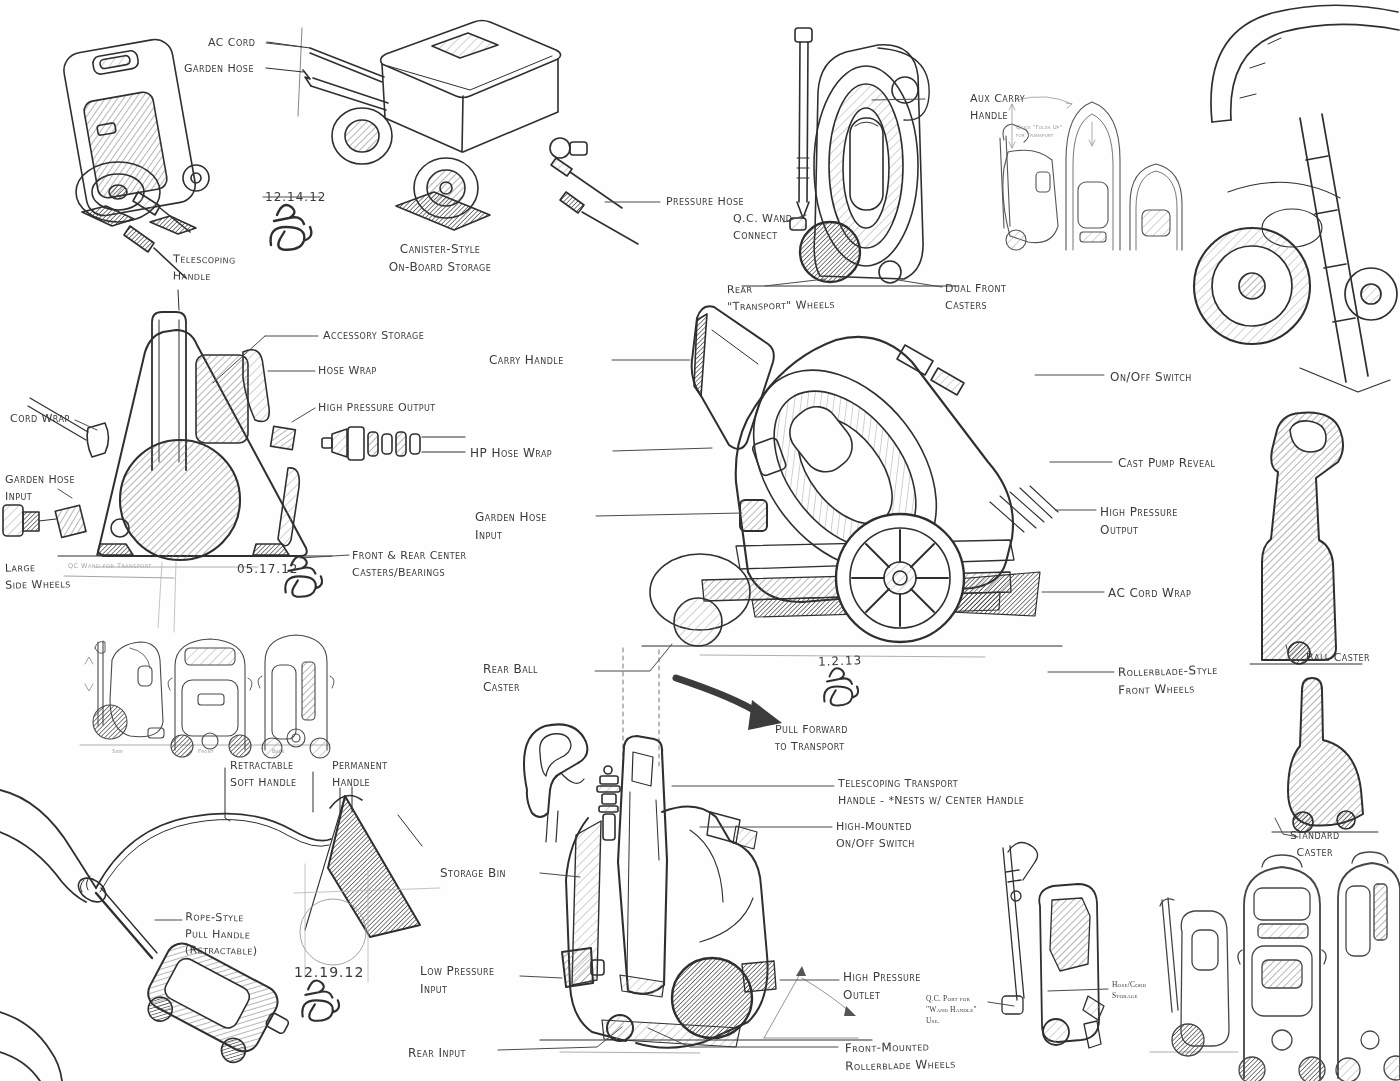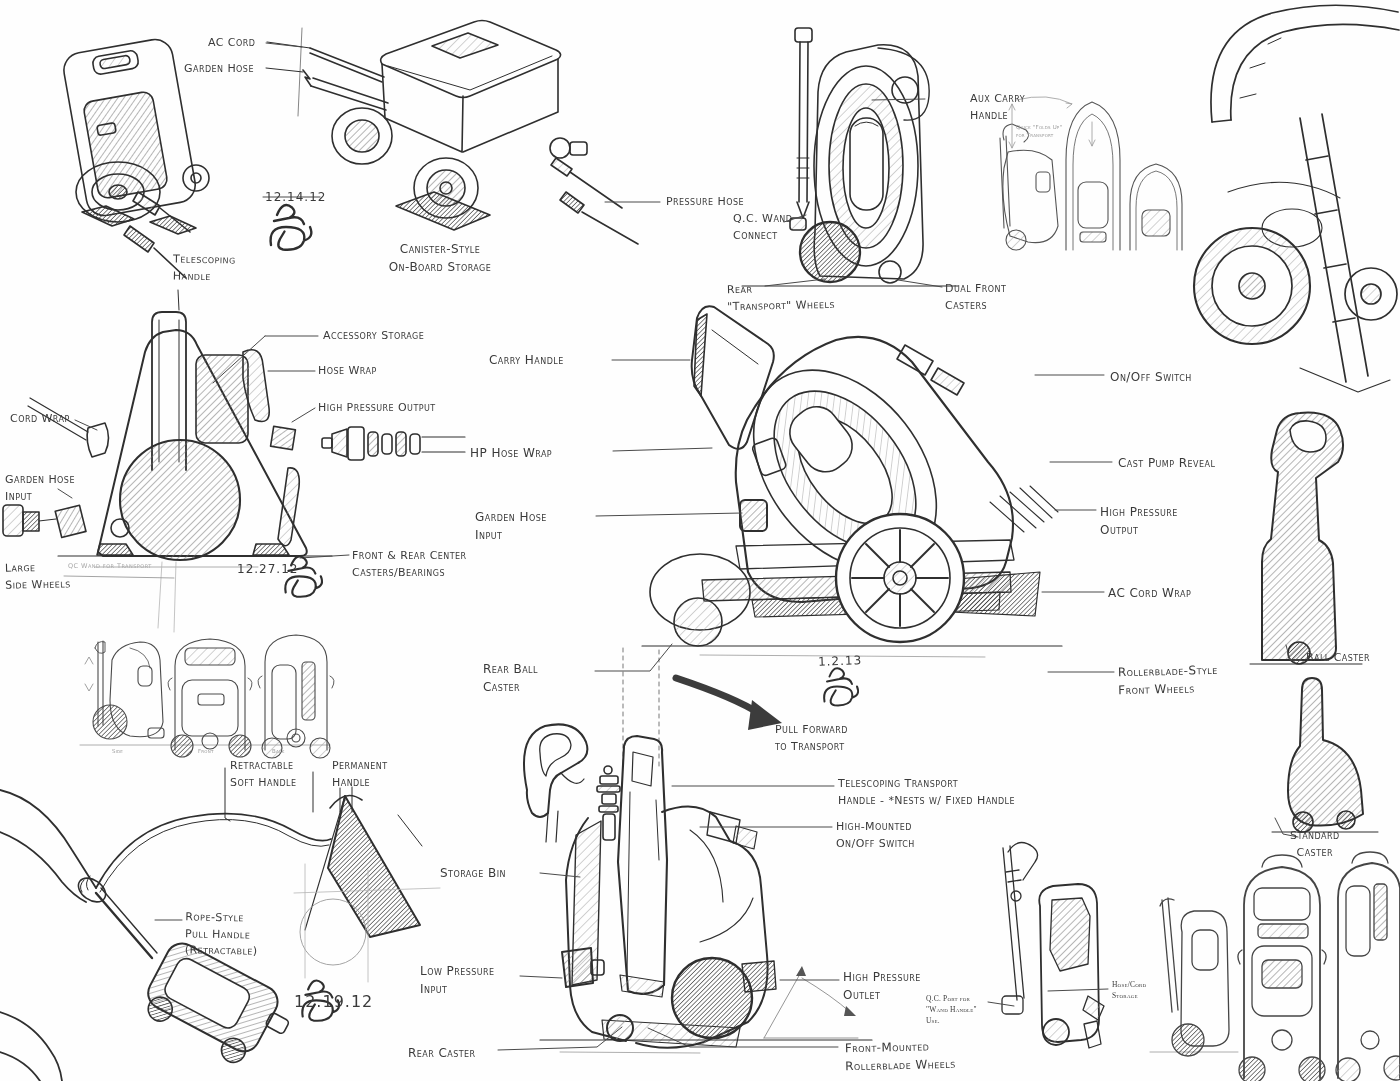--- a/index.html
+++ b/index.html
@@ -496,21 +496,21 @@
 
 <div class="lbl" style="left:323px;top:328px">Accessory Storage</div>
 <div class="lbl" style="left:318px;top:363px">Hose Wrap</div>
 <div class="lbl" style="left:318px;top:400px">High Pressure Output</div>
 <div class="lbl" style="left:10px;top:411px">Cord Wrap</div>
 <div class="lbl" style="left:5px;top:472px">Garden Hose
 Input</div>
 <div class="lbl r-1" style="left:5px;top:560px">Large
 Side Wheels</div>
 <div class="lbl faint underline" style="left:68px;top:562px">QC Wand for Transport</div>
-<div class="lbl date" style="left:237px;top:560px">12.27.12</div>
+<div class="lbl date" style="left:237px;top:560px">05.17.12</div>
 <div class="lbl" style="left:352px;top:548px">Front &amp; Rear Center
 Casters/Bearings</div>
 <div class="lbl micro" style="left:112px;top:748px">Side</div>
 <div class="lbl micro" style="left:198px;top:748px">Front</div>
 <div class="lbl micro" style="left:272px;top:748px">Back</div>
 
 <div class="lbl" style="left:489px;top:351px;font-size:12px">Carry Handle</div>
 <div class="lbl" style="left:470px;top:444px;font-size:12px">HP Hose Wrap</div>
 <div class="lbl" style="left:475px;top:508px;font-size:12px">Garden Hose
 Input</div>
@@ -531,28 +531,28 @@
 <div class="lbl ctr" style="left:1290px;top:828px">Standard
 Caster</div>
 
 <div class="lbl" style="left:230px;top:758px">Retractable
 Soft Handle</div>
 <div class="lbl" style="left:332px;top:758px">Permanent
 Handle</div>
 <div class="lbl r1" style="left:185px;top:910px">Rope-Style
 Pull Handle
 (Retractable)</div>
-<div class="lbl date" style="left:294px;top:990px;font-size:16px">12.19.12</div>
+<div class="lbl date" style="left:294px;top:962px;font-size:14px">12.19.12</div>
 
 <div class="lbl" style="left:440px;top:864px;font-size:12px">Storage Bin</div>
 <div class="lbl" style="left:420px;top:962px;font-size:12px">Low Pressure
 Input</div>
-<div class="lbl" style="left:408px;top:1044px;font-size:12px">Rear Caster</div>
+<div class="lbl" style="left:408px;top:1044px;font-size:12px">Rear Input</div>
 <div class="lbl" style="left:838px;top:776px">Telescoping Transport
-Handle - *Nests w/ Fixed Handle</div>
+Handle - *Nests w/ Center Handle</div>
 <div class="lbl" style="left:836px;top:819px">High-Mounted
 On/Off Switch</div>
 <div class="lbl" style="left:843px;top:968px;font-size:12px">High Pressure
 Outlet</div>
 <div class="lbl r-1" style="left:845px;top:1038px;font-size:12px">Front-Mounted
 Rollerblade Wheels</div>
 <div class="lbl tiny" style="left:926px;top:994px">Q.C. Port for
 "Wand Handle"
 Use.</div>
 <div class="lbl tiny" style="left:1112px;top:980px">Hose/Cord

